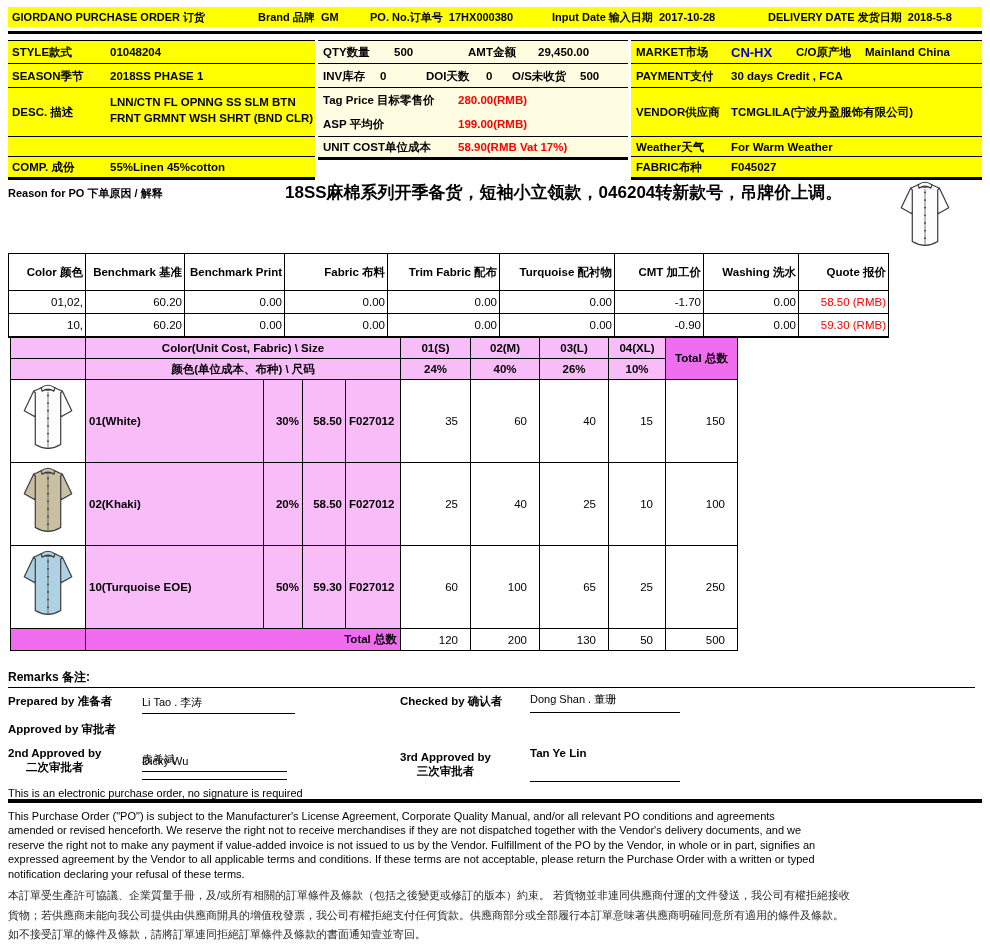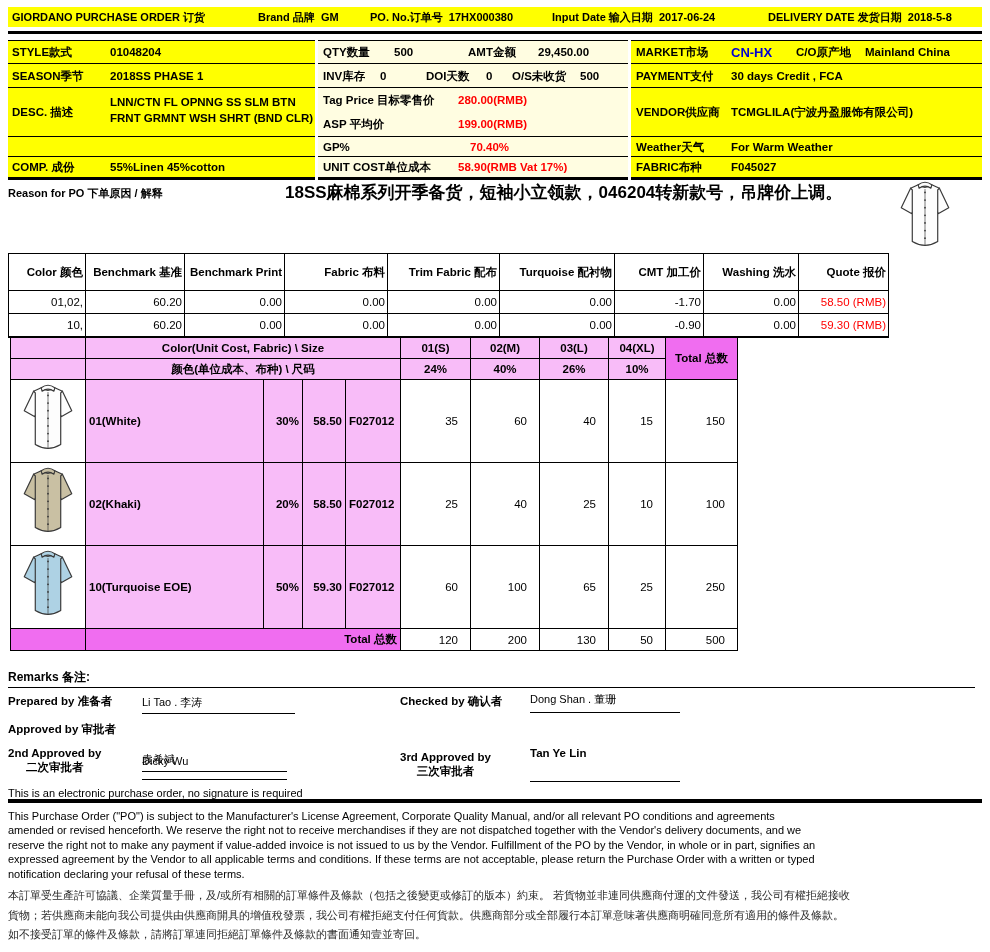--- a/index.html
+++ b/index.html
@@ -76,21 +76,21 @@
 </style>
 </head>
 <body>
 
 <div class="page">
 
   <header class="topbar">
     <span class="abs" style="left:4px">GIORDANO PURCHASE ORDER 订货</span>
     <span class="abs" style="left:250px"><span>Brand 品牌</span>&nbsp;&nbsp;<span>GM</span></span>
     <span class="abs" style="left:362px"><span>PO. No.订单号</span>&nbsp;&nbsp;<span>17HX000380</span></span>
-    <span class="abs" style="left:544px"><span>Input Date 输入日期</span>&nbsp;&nbsp;<span>2017-06-24</span></span>
+    <span class="abs" style="left:544px"><span>Input Date 输入日期</span>&nbsp;&nbsp;<span>2017-10-28</span></span>
     <span class="abs" style="left:760px"><span>DELIVERY DATE 发货日期</span>&nbsp;&nbsp;<span>2018-5-8</span></span>
   </header>
   <div class="thickline" style="top:31px;width:974px;height:3px;"></div>
 
   <div class="grp grpL">
     <div class="row r1 yellow">
       <span class="abs" style="left:4px">STYLE款式</span>
       <span class="abs" style="left:102px">01048204</span>
     </div>
     <div class="row r2 yellow">
@@ -125,24 +125,20 @@
     </div>
     <div class="row r3 cream">
       <div class="halfline">
         <span class="abs" style="left:5px">Tag Price 目标零售价</span>
         <span class="abs red" style="left:140px">280.00(RMB)</span>
       </div>
       <div class="halfline">
         <span class="abs" style="left:5px">ASP 平均价</span>
         <span class="abs red" style="left:140px">199.00(RMB)</span>
       </div>
-    </div>
-    <div class="row r4 cream">
-      <span class="abs" style="left:5px">GP%</span>
-      <span class="abs red" style="left:152px">70.40%</span>
     </div>
     <div class="row r5 cream">
       <span class="abs" style="left:5px">UNIT COST单位成本</span>
       <span class="abs red" style="left:140px">58.90(RMB Vat 17%)</span>
     </div>
   </div>
 
   <div class="grp grpR">
     <div class="row r1 yellow">
       <span class="abs" style="left:5px">MARKET市场</span>

